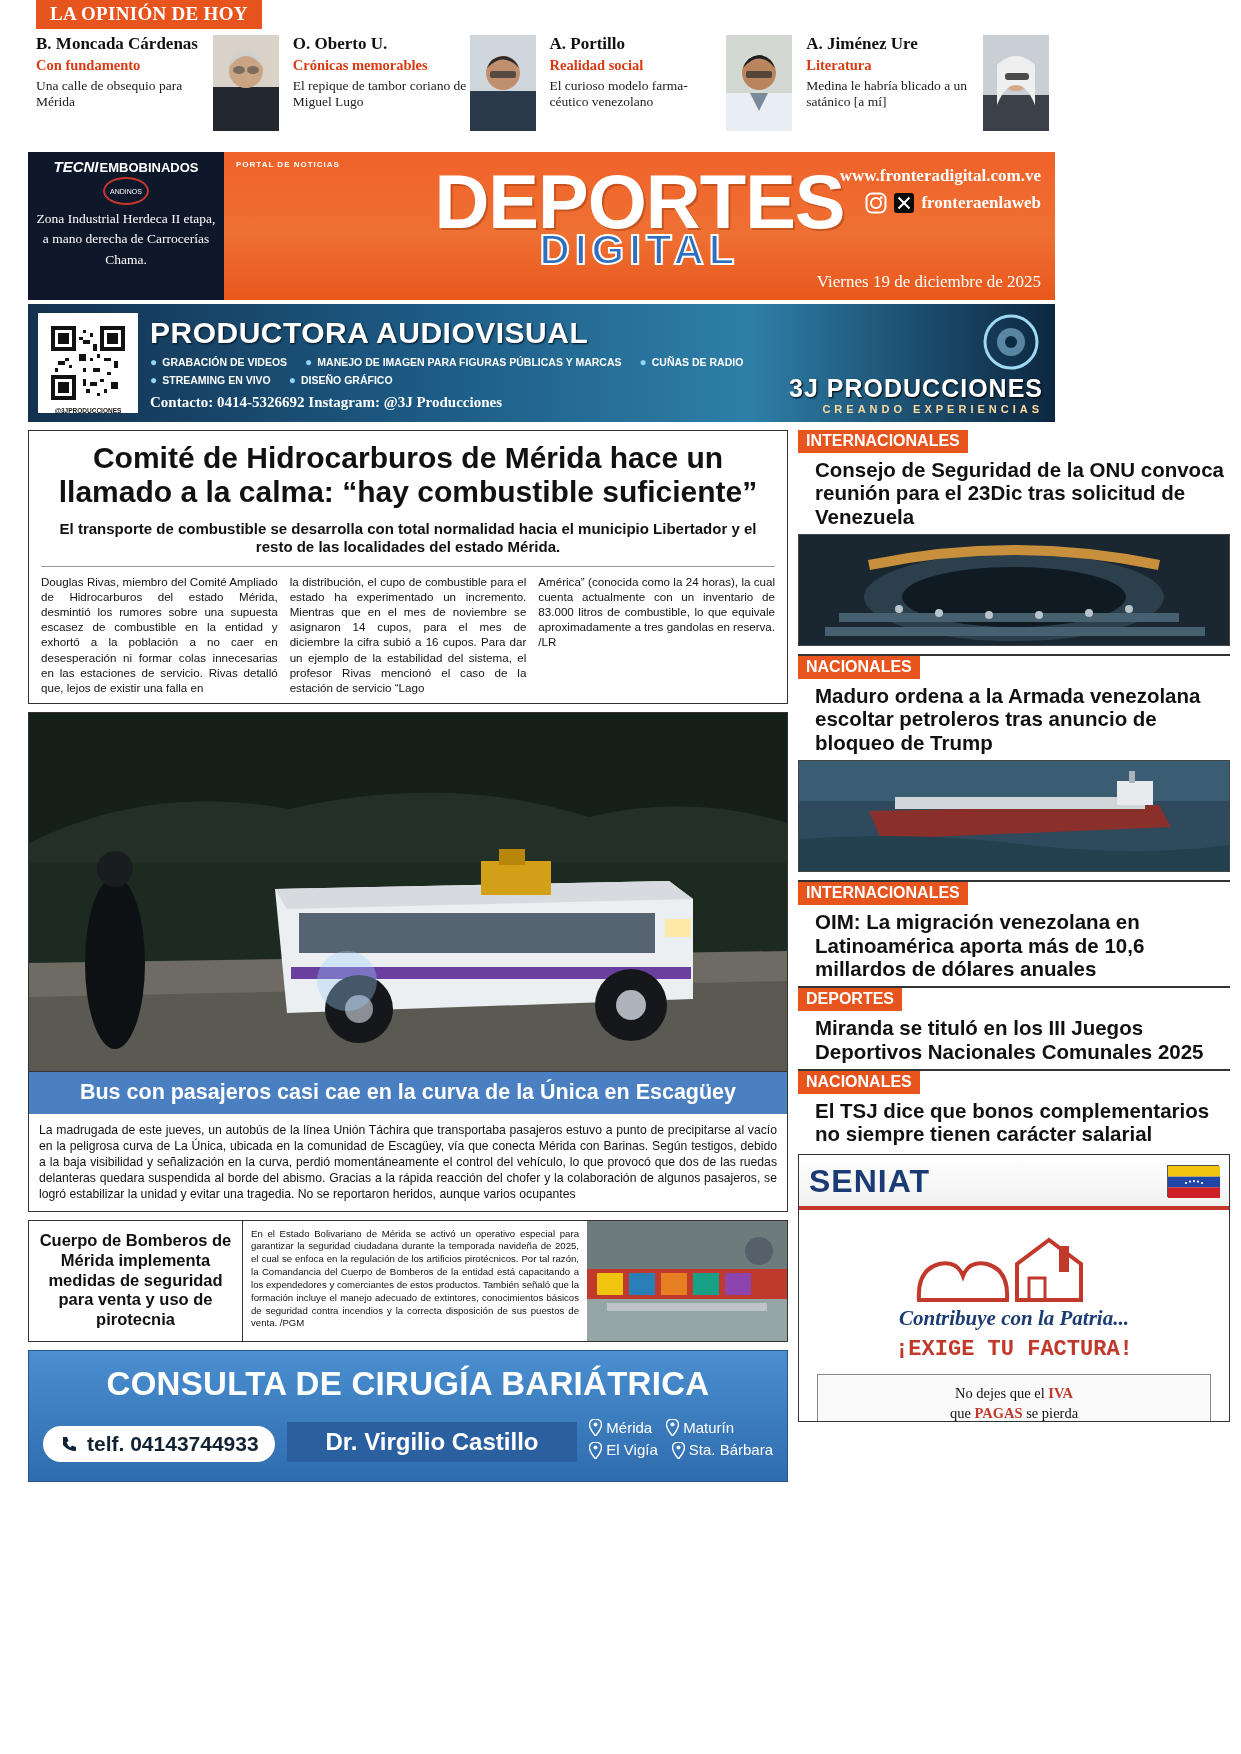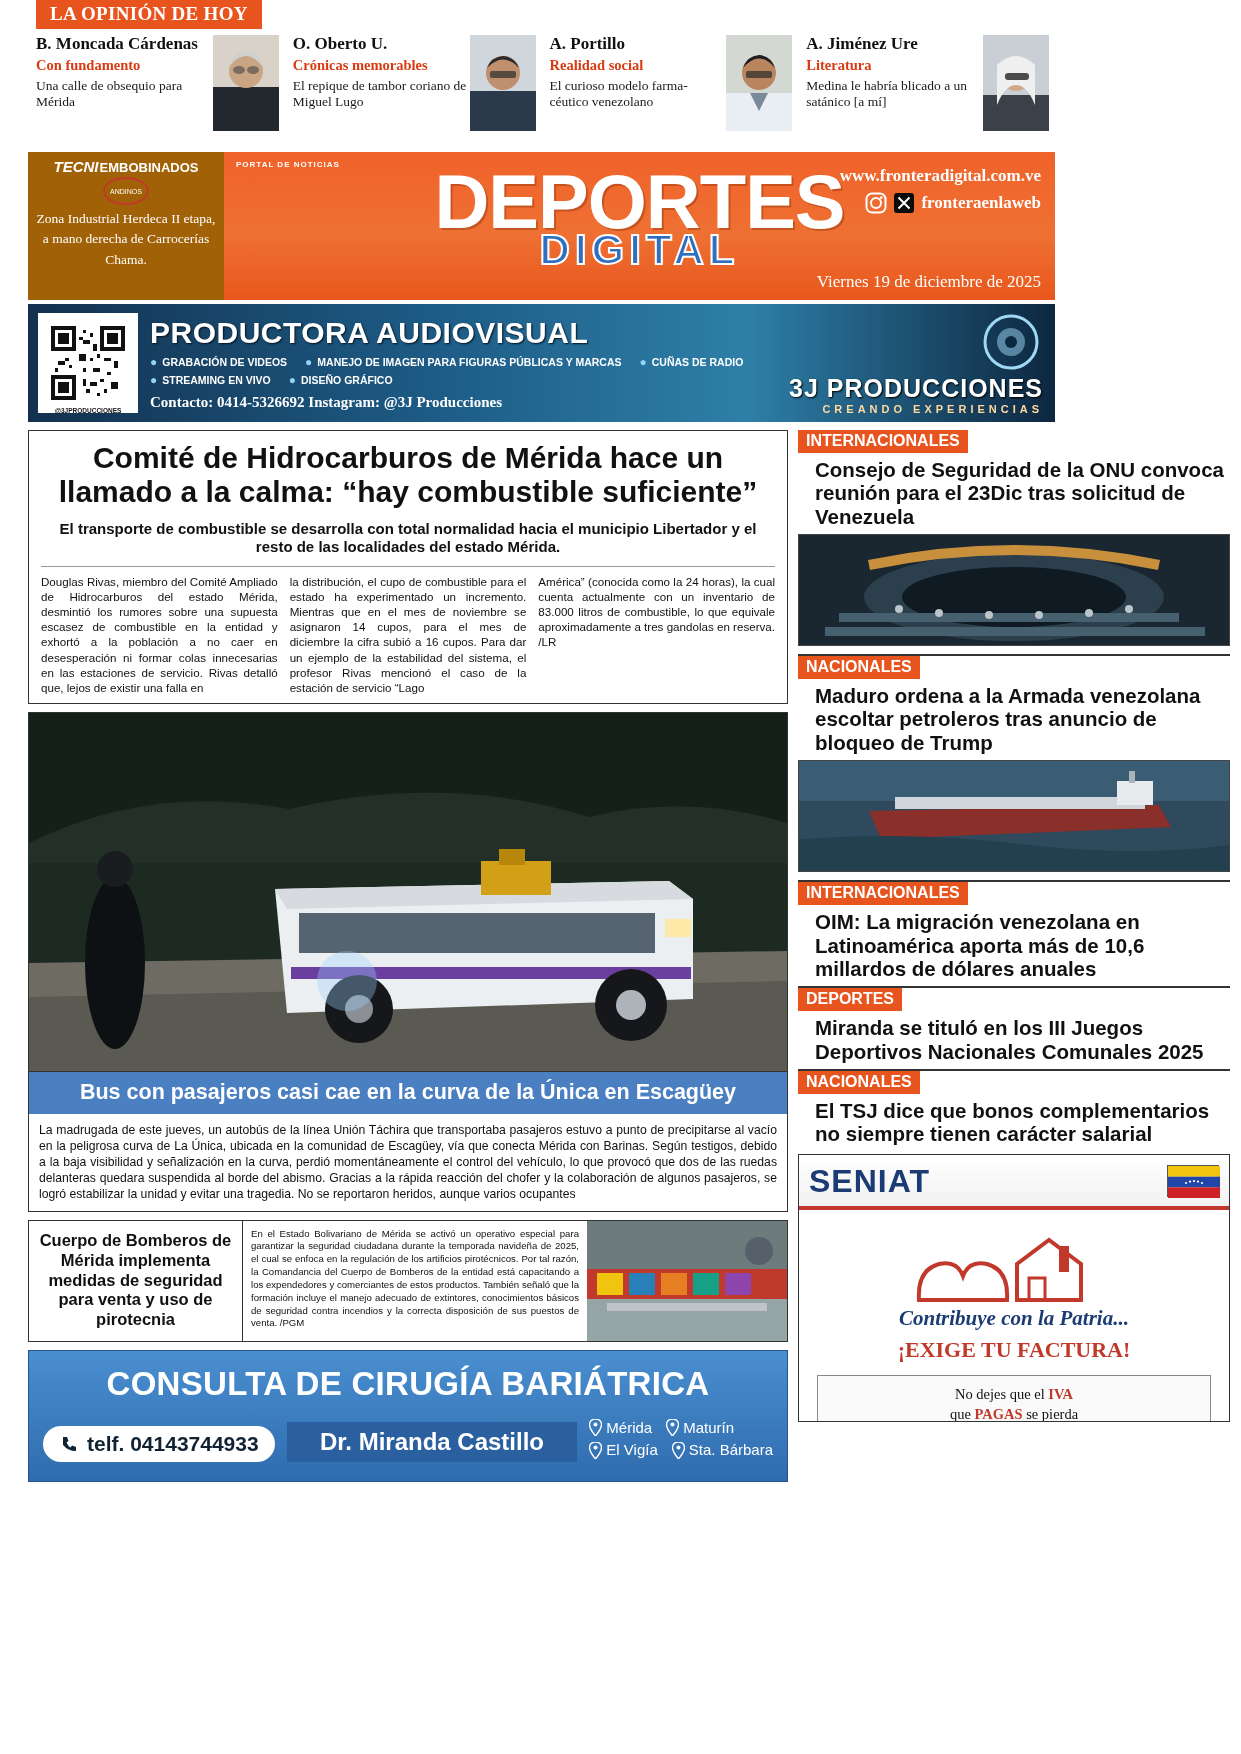--- a/index.html
+++ b/index.html
@@ -57,21 +57,21 @@
     background: #9aa3ad;
     overflow: hidden;
     position: relative;
   }
   .op-photo svg { display: block; }
 
   
   .masthead { position: relative; height: 148px; display: flex; }
   .mh-ad {
     width: 196px; flex: 0 0 196px;
-    background: #a16207; color: #fff;
+    background: #0f172a; color: #fff;
     display: flex; flex-direction: column;
     align-items: center; justify-content: flex-start;
     padding-top: 6px;
   }
   .tecni {
     display: flex; align-items: baseline; justify-content: center;
     gap: 1px;
   }
   .tecni .t1 { font-size: 15px; font-weight: bold; font-style: italic; }
   .tecni .t2 { font-size: 13px; font-weight: bold; }
@@ -293,21 +293,21 @@
     font-size: 32px; color: #1b3b74; letter-spacing: 1px;
   }
   .flag { width: 52px; height: 32px; border: 1px solid #555; }
   .seniat-mid { text-align: center; padding-top: 10px; }
   .contrib {
     font-family: "Liberation Serif", serif; font-style: italic; font-weight: bold;
     font-size: 21px; color: #1b3b74;
   }
   .exige {
     color: #c0392b; font-weight: bold; font-size: 22px; margin-top: 6px;
-    font-family: Liberation Serif, serif;
+    font-family: Liberation Mono, monospace;
   }
   .iva-box {
     margin: 12px 18px 0 18px; border: 1px solid #888; padding: 8px;
     font-family: "Liberation Serif", serif; font-size: 14.5px; text-align: center; line-height: 1.4;
     color: #111; background: #fafafa;
   }
   .iva-box b.red { color: #c0392b; }
   svg { display: block; }
 </style>
 </head>
@@ -585,21 +585,21 @@
         <div class="bari-title">CONSULTA DE CIRUGÍA BARIÁTRICA</div>
         <div class="bari-row">
           <div class="bari-phone">
             <span>
               <svg width="20" height="20" viewBox="0 0 20 20">
                   <path d="M4 3 L8 3 L9.5 7 L7.5 8.5 Q9 12 11.5 13.5 L13 11.5 L17 13 L17 17 Q9 17 4 11 Z" fill="#123"></path>
                 </svg>
             </span>
             <span>telf. 04143744933</span>
           </div>
-          <div class="bari-doc">Dr. Miranda Castillo</div>
+          <div class="bari-doc">Dr. Virgilio Castillo</div>
           <div class="bari-cities">
             <div>
               <span>
                   <span>
                 <svg width="13" height="17" viewBox="0 0 13 17">
                       <path d="M6.5 0 C3 0 0.5 2.4 0.5 5.6 C0.5 9.8 6.5 17 6.5 17 C6.5 17 12.5 9.8 12.5 5.6 C12.5 2.4 10 0 6.5 0 Z" fill="none" stroke="#fff" stroke-width="1.4"></path>
                       <circle cx="6.5" cy="5.6" r="2" fill="#fff"></circle>
                     </svg>
               </span>
                   <span>Mérida</span>

